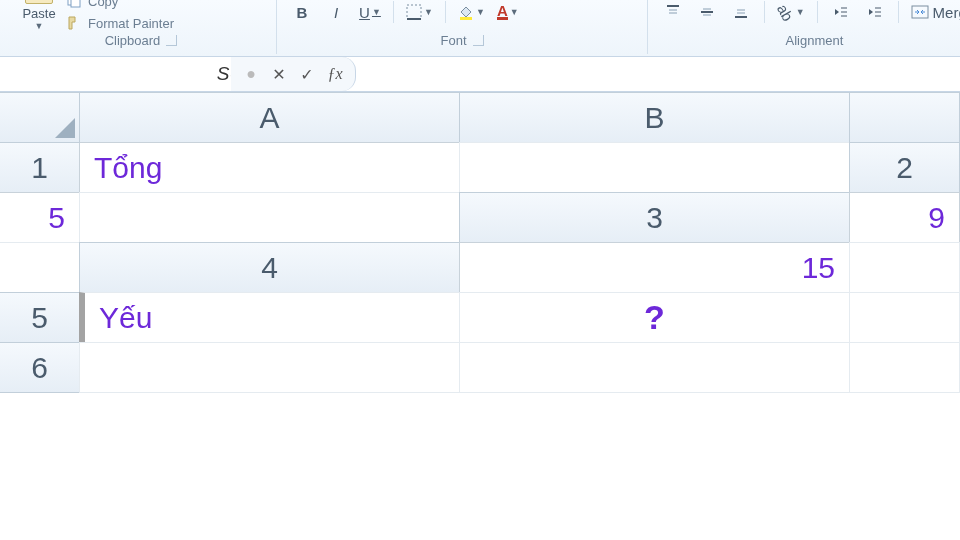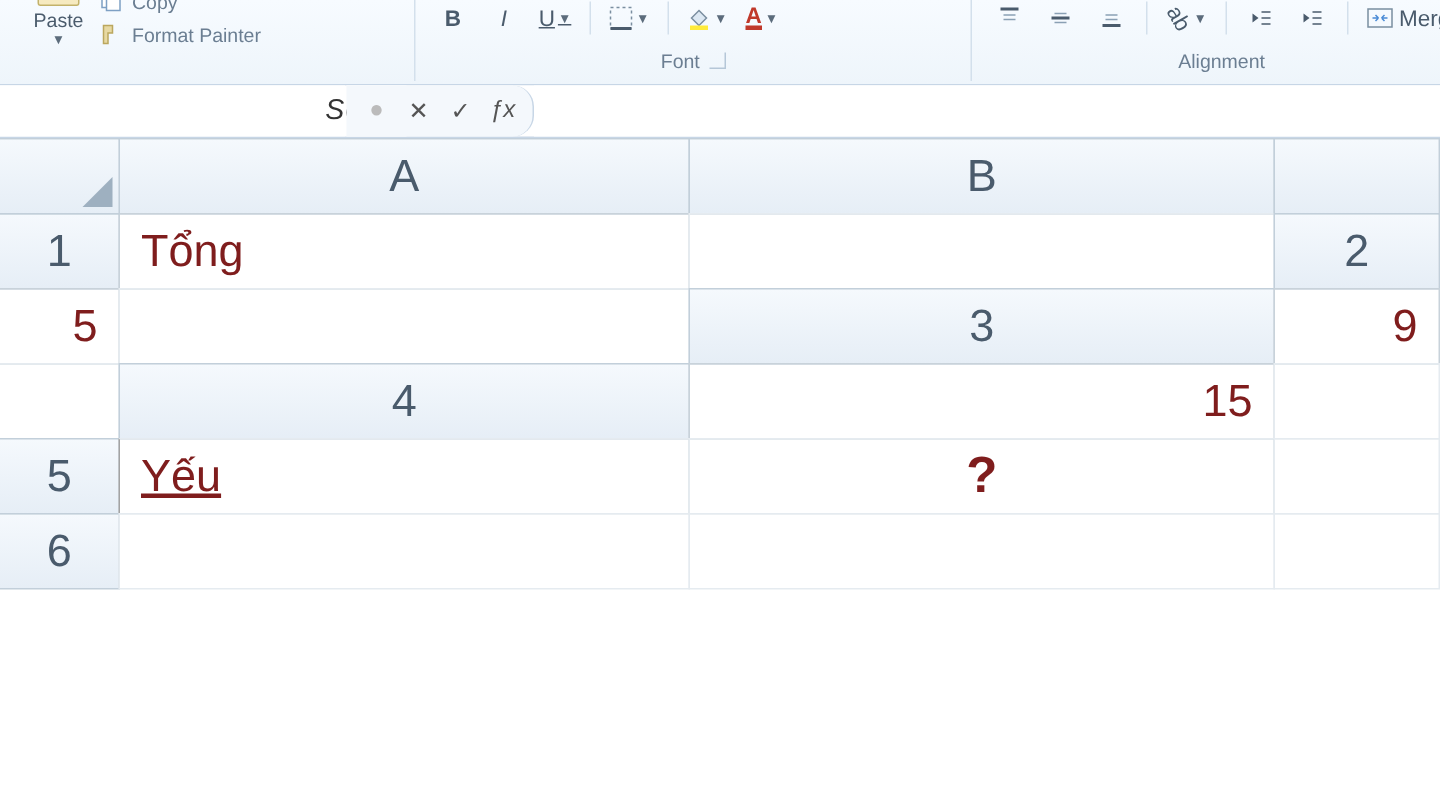--- a/index.html
+++ b/index.html
@@ -29,30 +29,30 @@
   .sep{width:1px;height:22px;background:#d3e0ec;margin:0 4px;}
   .alignment .tb svg{display:block}
 
   
   .fx-row{display:flex;align-items:center;height:34px;border-bottom:1px solid #c7d6e6;background:#fff;}
   .namebox{display:flex;align-items:center;width:230px;height:100%;border-right:1px solid #c7d6e6;}
   .namebox input{flex:1;border:none;outline:none;height:100%;font-size:19px;padding:0 12px;text-align:right;font-style:italic;color:#333;}
   .namebox .dd{width:26px;display:flex;align-items:center;justify-content:center;color:#333;font-size:12px;}
   .fx-controls{display:flex;align-items:center;gap:4px;padding:0 8px;height:100%;border-right:1px solid #c7d6e6;background:#f4f8fc;border-top-right-radius:14px;border-bottom-right-radius:14px;}
   .fx-controls .btn{width:24px;height:24px;display:flex;align-items:center;justify-content:center;color:#555;font-size:16px;}
-  .fx-controls .fx{font-style:italic;font-family:Liberation Sans, sans-serif;}
+  .fx-controls .fx{font-style:italic;font-family:Liberation Serif, serif;}
   .formula-input{flex:1;border:none;outline:none;height:100%;font-size:18px;padding:0 10px;}
 
   
   .grid{display:grid;grid-template-columns:80px 380px 390px 110px;grid-auto-rows:50px;}
   .hdr{background:linear-gradient(#f5f9fd,#e6eef6);border:1px solid #c2cfda;display:flex;align-items:center;justify-content:center;font-size:30px;color:#4a5b6c;}
   .hdr.row{font-size:30px;}
   .corner{background:linear-gradient(#f5f9fd,#e6eef6);border:1px solid #c2cfda;position:relative;}
   .corner::after{content:"";position:absolute;right:4px;bottom:4px;width:0;height:0;border-left:20px solid transparent;border-bottom:20px solid #9eb0c0;}
-  .cell{border:1px solid #c8d2da;font-size:30px;display:flex;align-items:center;padding:12px 14px;color:#7f1d1d;}
+  .cell{border:1px solid #c8d2da;font-size:30px;display:flex;align-items:center;padding:12px 14px;color:#6d28d9;}
   .cell.left{justify-content:flex-start;}
   .cell.right{justify-content:flex-end;}
   .cell.center{justify-content:center;}
   .cell.nb{border:1px solid #e5ebf0;} 
   .qmark{font-weight:700;font-size:34px;}
   .grid .hdr, .grid .cell, .grid .corner{box-sizing:border-box;margin:-1px 0 0 -1px;}
   .grid{margin-top:1px;}
 </style>
 </head>
 <body>
@@ -79,20 +79,24 @@
           </div>
           <div class="mini-item">
             <span class="ico">
               <svg width="16" height="16" viewBox="0 0 16 16">
                   <path d="M3 2h6v5H6v7H3z" fill="#e7d9a3" stroke="#bba75e"></path>
                 </svg>
             </span>
             <span>Format Painter</span>
           </div>
         </div>
+      </div>
+      <div class="group-label-row">
+        <span>Clipboard</span>
+        <span class="dialog-launcher"></span>
       </div>
     </div>
 
     <div class="group" style="min-width:350px;">
       <div class="group-body">
         <div class="tb" style="font-weight:700;">B</div>
         <div class="tb" style="font-style:italic;">I</div>
         <div class="tb" style="text-decoration:underline;">
           <span>U</span>
             <span class="caret">▼</span>
@@ -217,21 +221,21 @@
 
   <div class="hdr row">3</div>
   <div class="cell right">9</div>
   <div class="cell nb"></div>
 
   <div class="hdr row">4</div>
   <div class="cell right">15</div>
   <div class="cell nb"></div>
 
   <div class="hdr row">5</div>
-  <div class="cell left nb" style="border-left:1px solid #a3a3a3;border-right:1px solid #c8d2da;text-decoration:underline;">Yếu</div>
+  <div class="cell left nb" style="border-left:6px solid #a3a3a3;border-right:1px solid #c8d2da;">Yếu</div>
   <div class="cell center nb qmark" style="border-right:1px solid #c8d2da;">?</div>
   <div class="cell nb"></div>
 
   <div class="hdr row">6</div>
   <div class="cell nb"></div>
   <div class="cell nb"></div>
   <div class="cell nb"></div>
 </div>
 
 </body></html>

